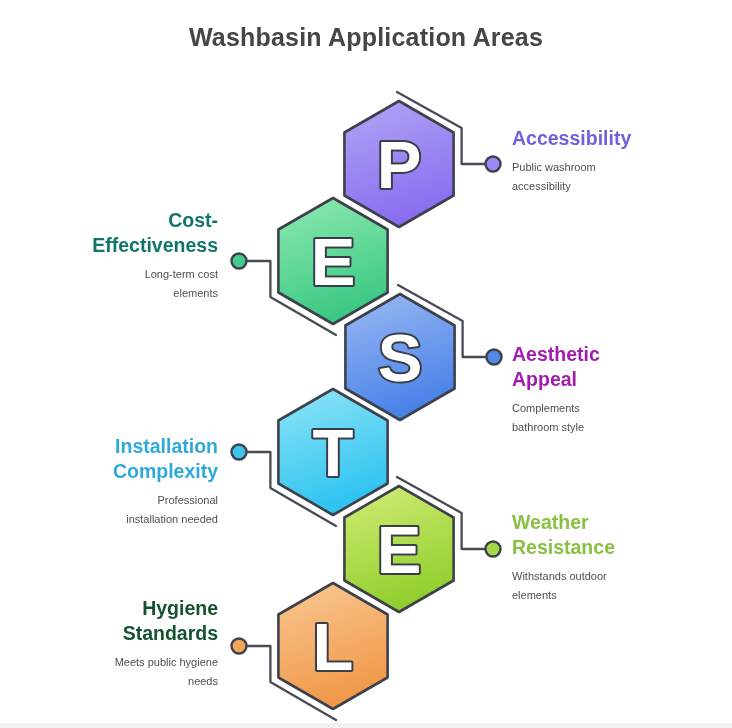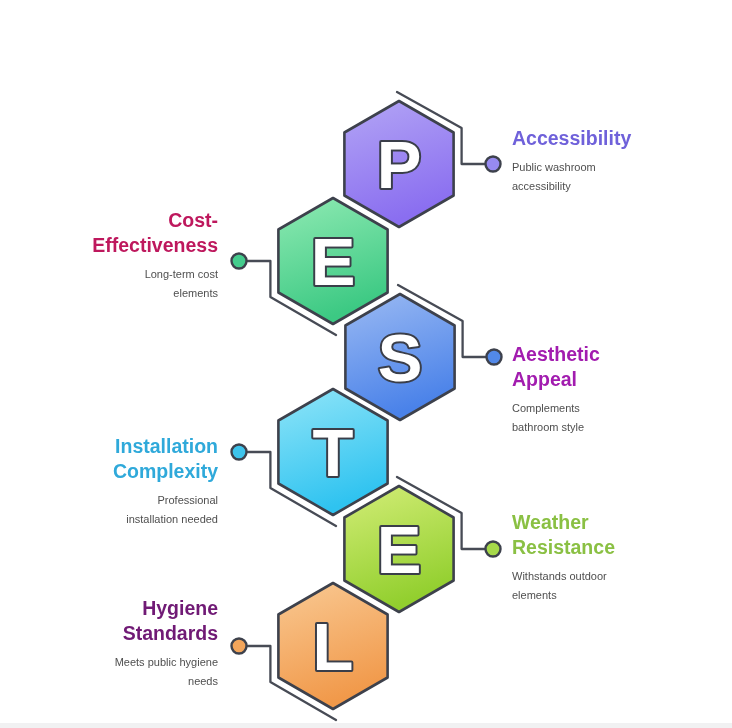--- a/index.html
+++ b/index.html
@@ -18,20 +18,21 @@
   .label.lt{text-align:right;width:190px;}
   .label-title{font-size:19.5px;font-weight:700;line-height:25px;white-space:pre-line;}
   .label-desc{font-size:11px;color:#4f4f4f;line-height:19px;margin-top:7px;white-space:pre-line;}
   .bottom-edge{position:absolute;left:0;bottom:0;width:732px;height:5px;background:#f1f1f2;}
 </style>
 </head>
 <body>
 
 <div class="stage">
 
+  <div class="main-title">Washbasin Application Areas</div>
 
   <svg class="diagram" width="732" height="728" viewBox="0 0 732 728">
     <defs>
       <linearGradient id="g0" x1="0" y1="0" x2="0.3" y2="1">
         <stop offset="0" stop-color="#b3a5f5"></stop>
         <stop offset="1" stop-color="#8a6ef0"></stop>
       </linearGradient>
       <linearGradient id="g1" x1="0" y1="0" x2="0.3" y2="1">
         <stop offset="0" stop-color="#8feab3"></stop>
         <stop offset="1" stop-color="#3cc983"></stop>
@@ -97,21 +98,21 @@
     </g>
   </svg>
 
   <div class="label rt" style="left:512px;top:126px;">
     <div class="label-title" style="color: rgb(111, 97, 218);">Accessibility</div>
     <div class="label-desc">Public washroom
 accessibility</div>
   </div>
 
   <div class="label lt" style="left:28px;top:208px;">
-    <div class="label-title" style="color: #be185d;">Cost-
+    <div class="label-title" style="color: #0f766e;">Cost-
 Effectiveness</div>
     <div class="label-desc">Long-term cost
 elements</div>
   </div>
 
   <div class="label rt" style="left:512px;top:302px;">
     <div class="label-title" style="color: #a21caf; margin-top: 40px;">Aesthetic
 Appeal</div>
     <div class="label-desc">Complements
 bathroom style</div>
@@ -125,20 +126,20 @@
   </div>
 
   <div class="label rt" style="left:512px;top:497px;margin-top:13px;">
     <div class="label-title" style="color: rgb(138, 192, 67);">Weather
 Resistance</div>
     <div class="label-desc">Withstands outdoor
 elements</div>
   </div>
 
   <div class="label lt" style="left:28px;top:596px;">
-    <div class="label-title" style="color: #701a75;">Hygiene
+    <div class="label-title" style="color: #14532d;">Hygiene
 Standards</div>
     <div class="label-desc">Meets public hygiene
 needs</div>
   </div>
 
   <div class="bottom-edge"></div>
 </div>
 
 </body></html>

